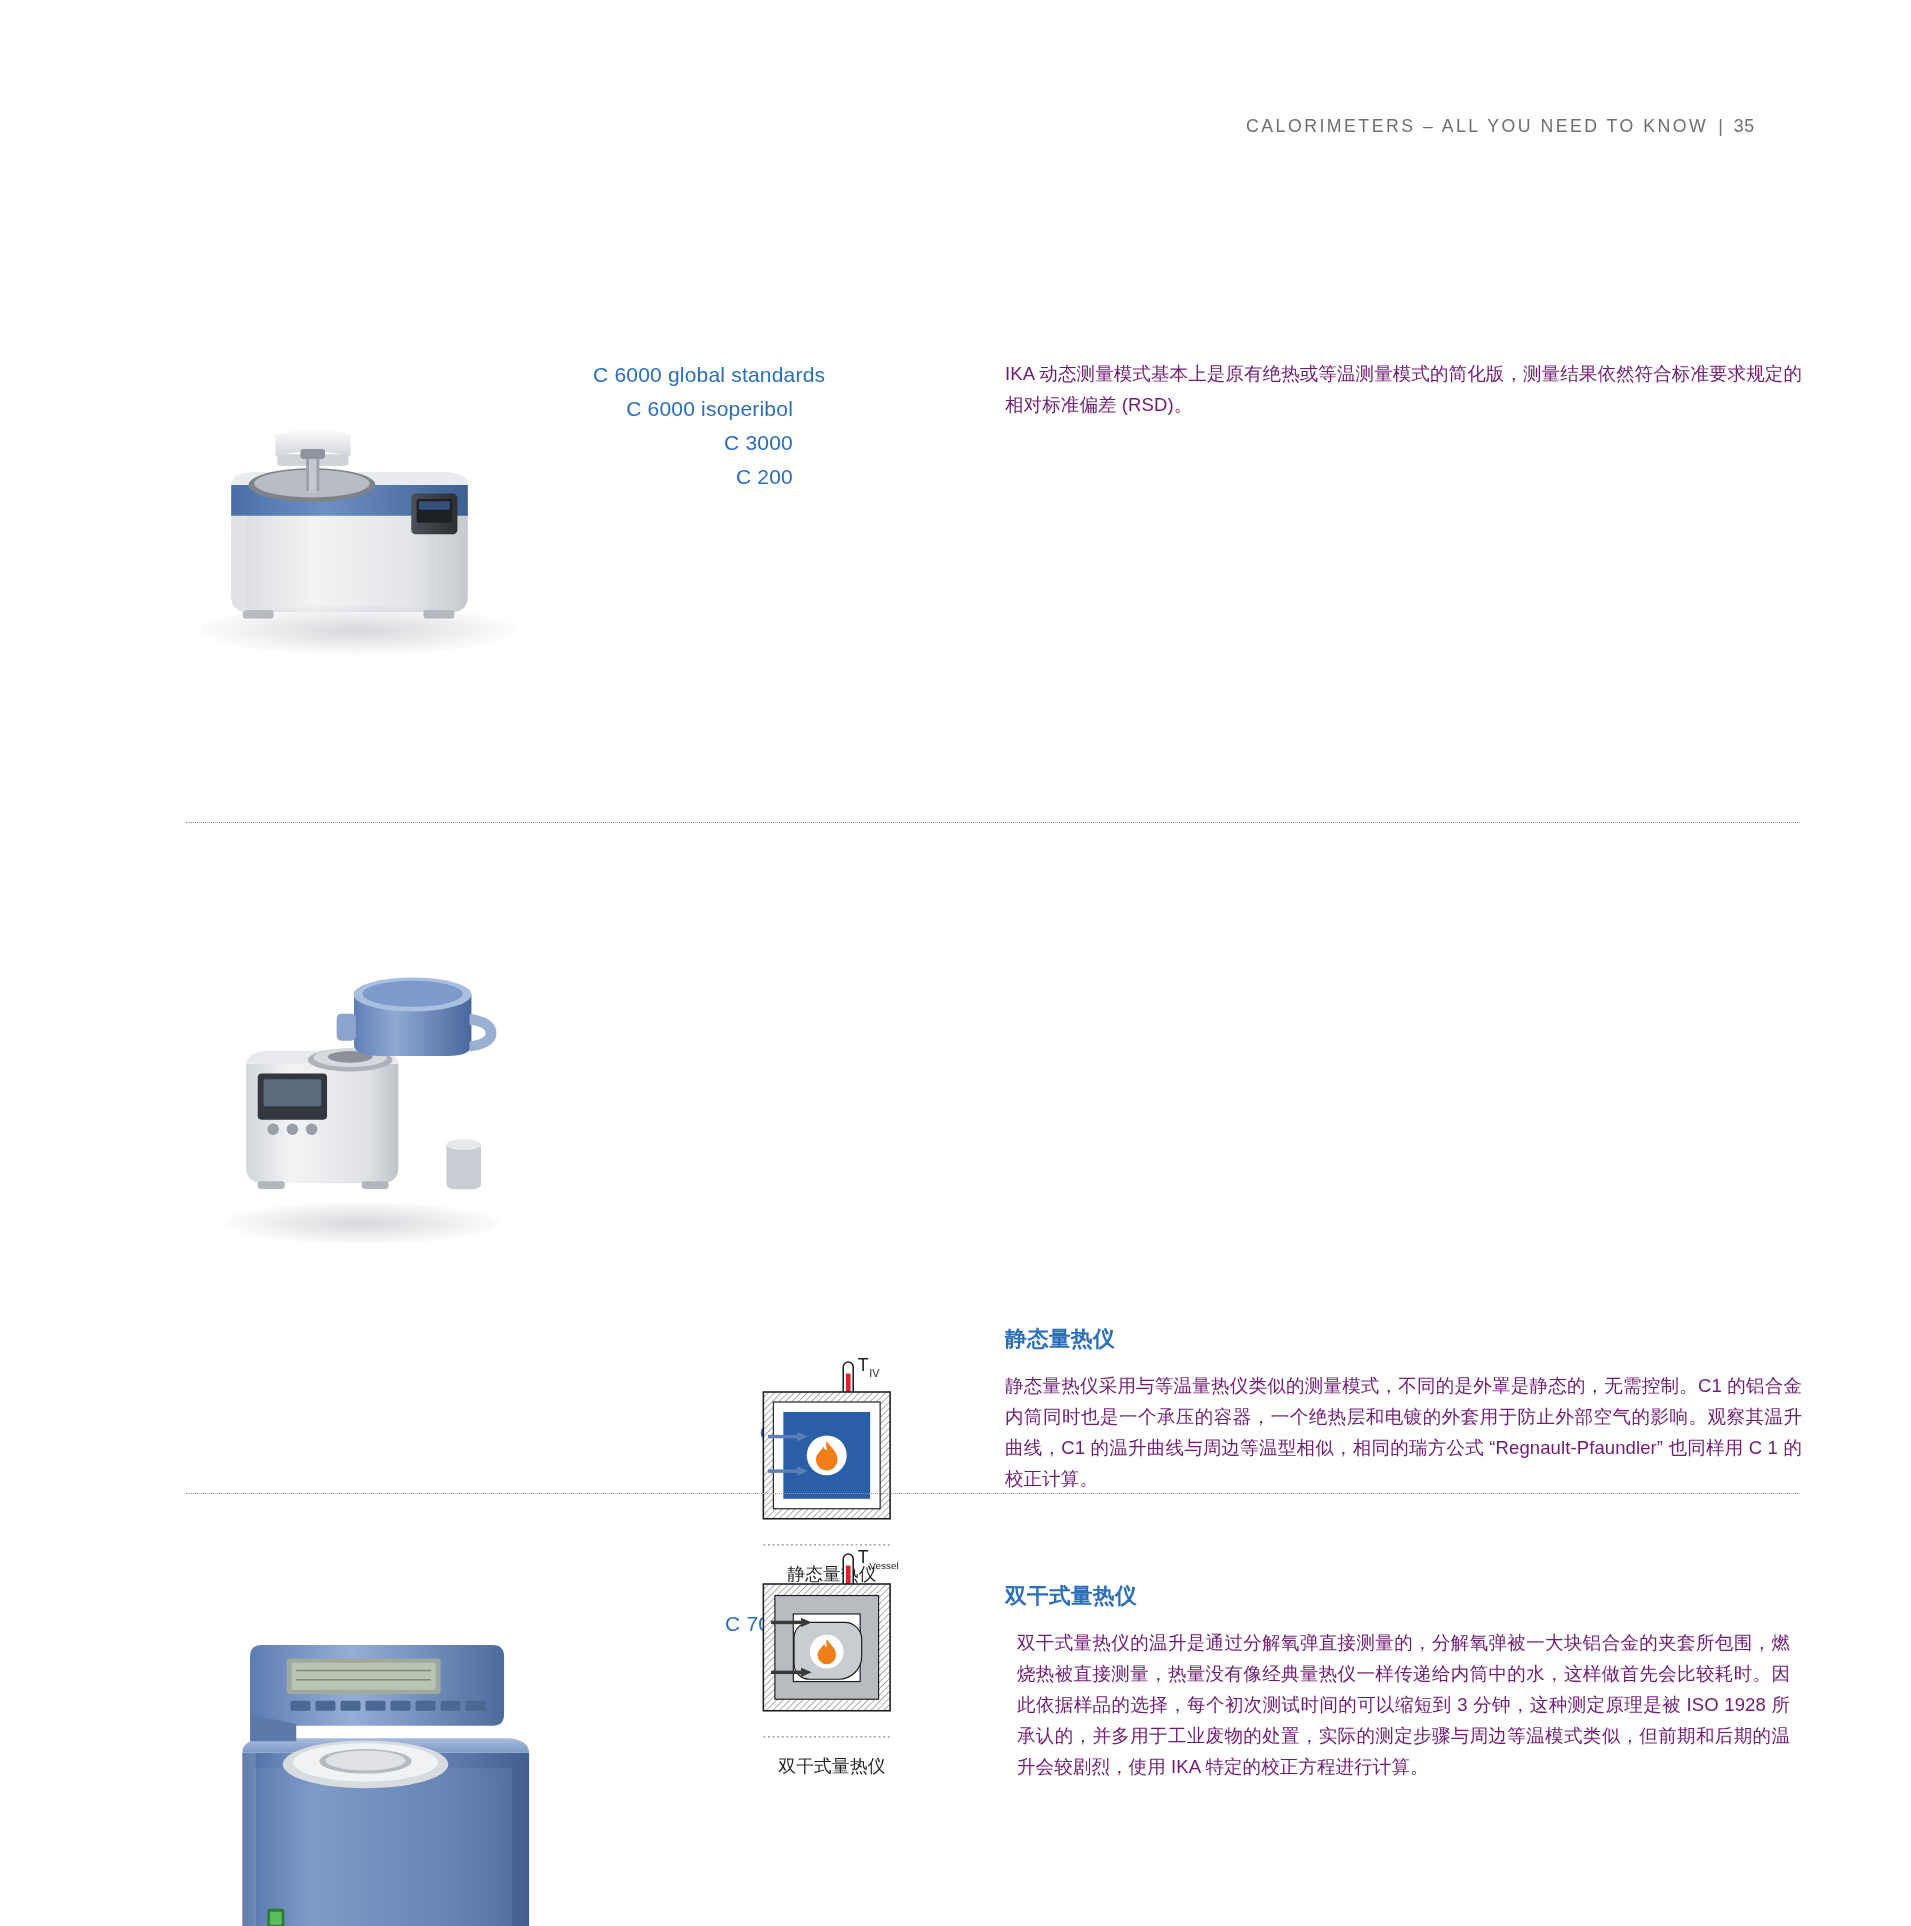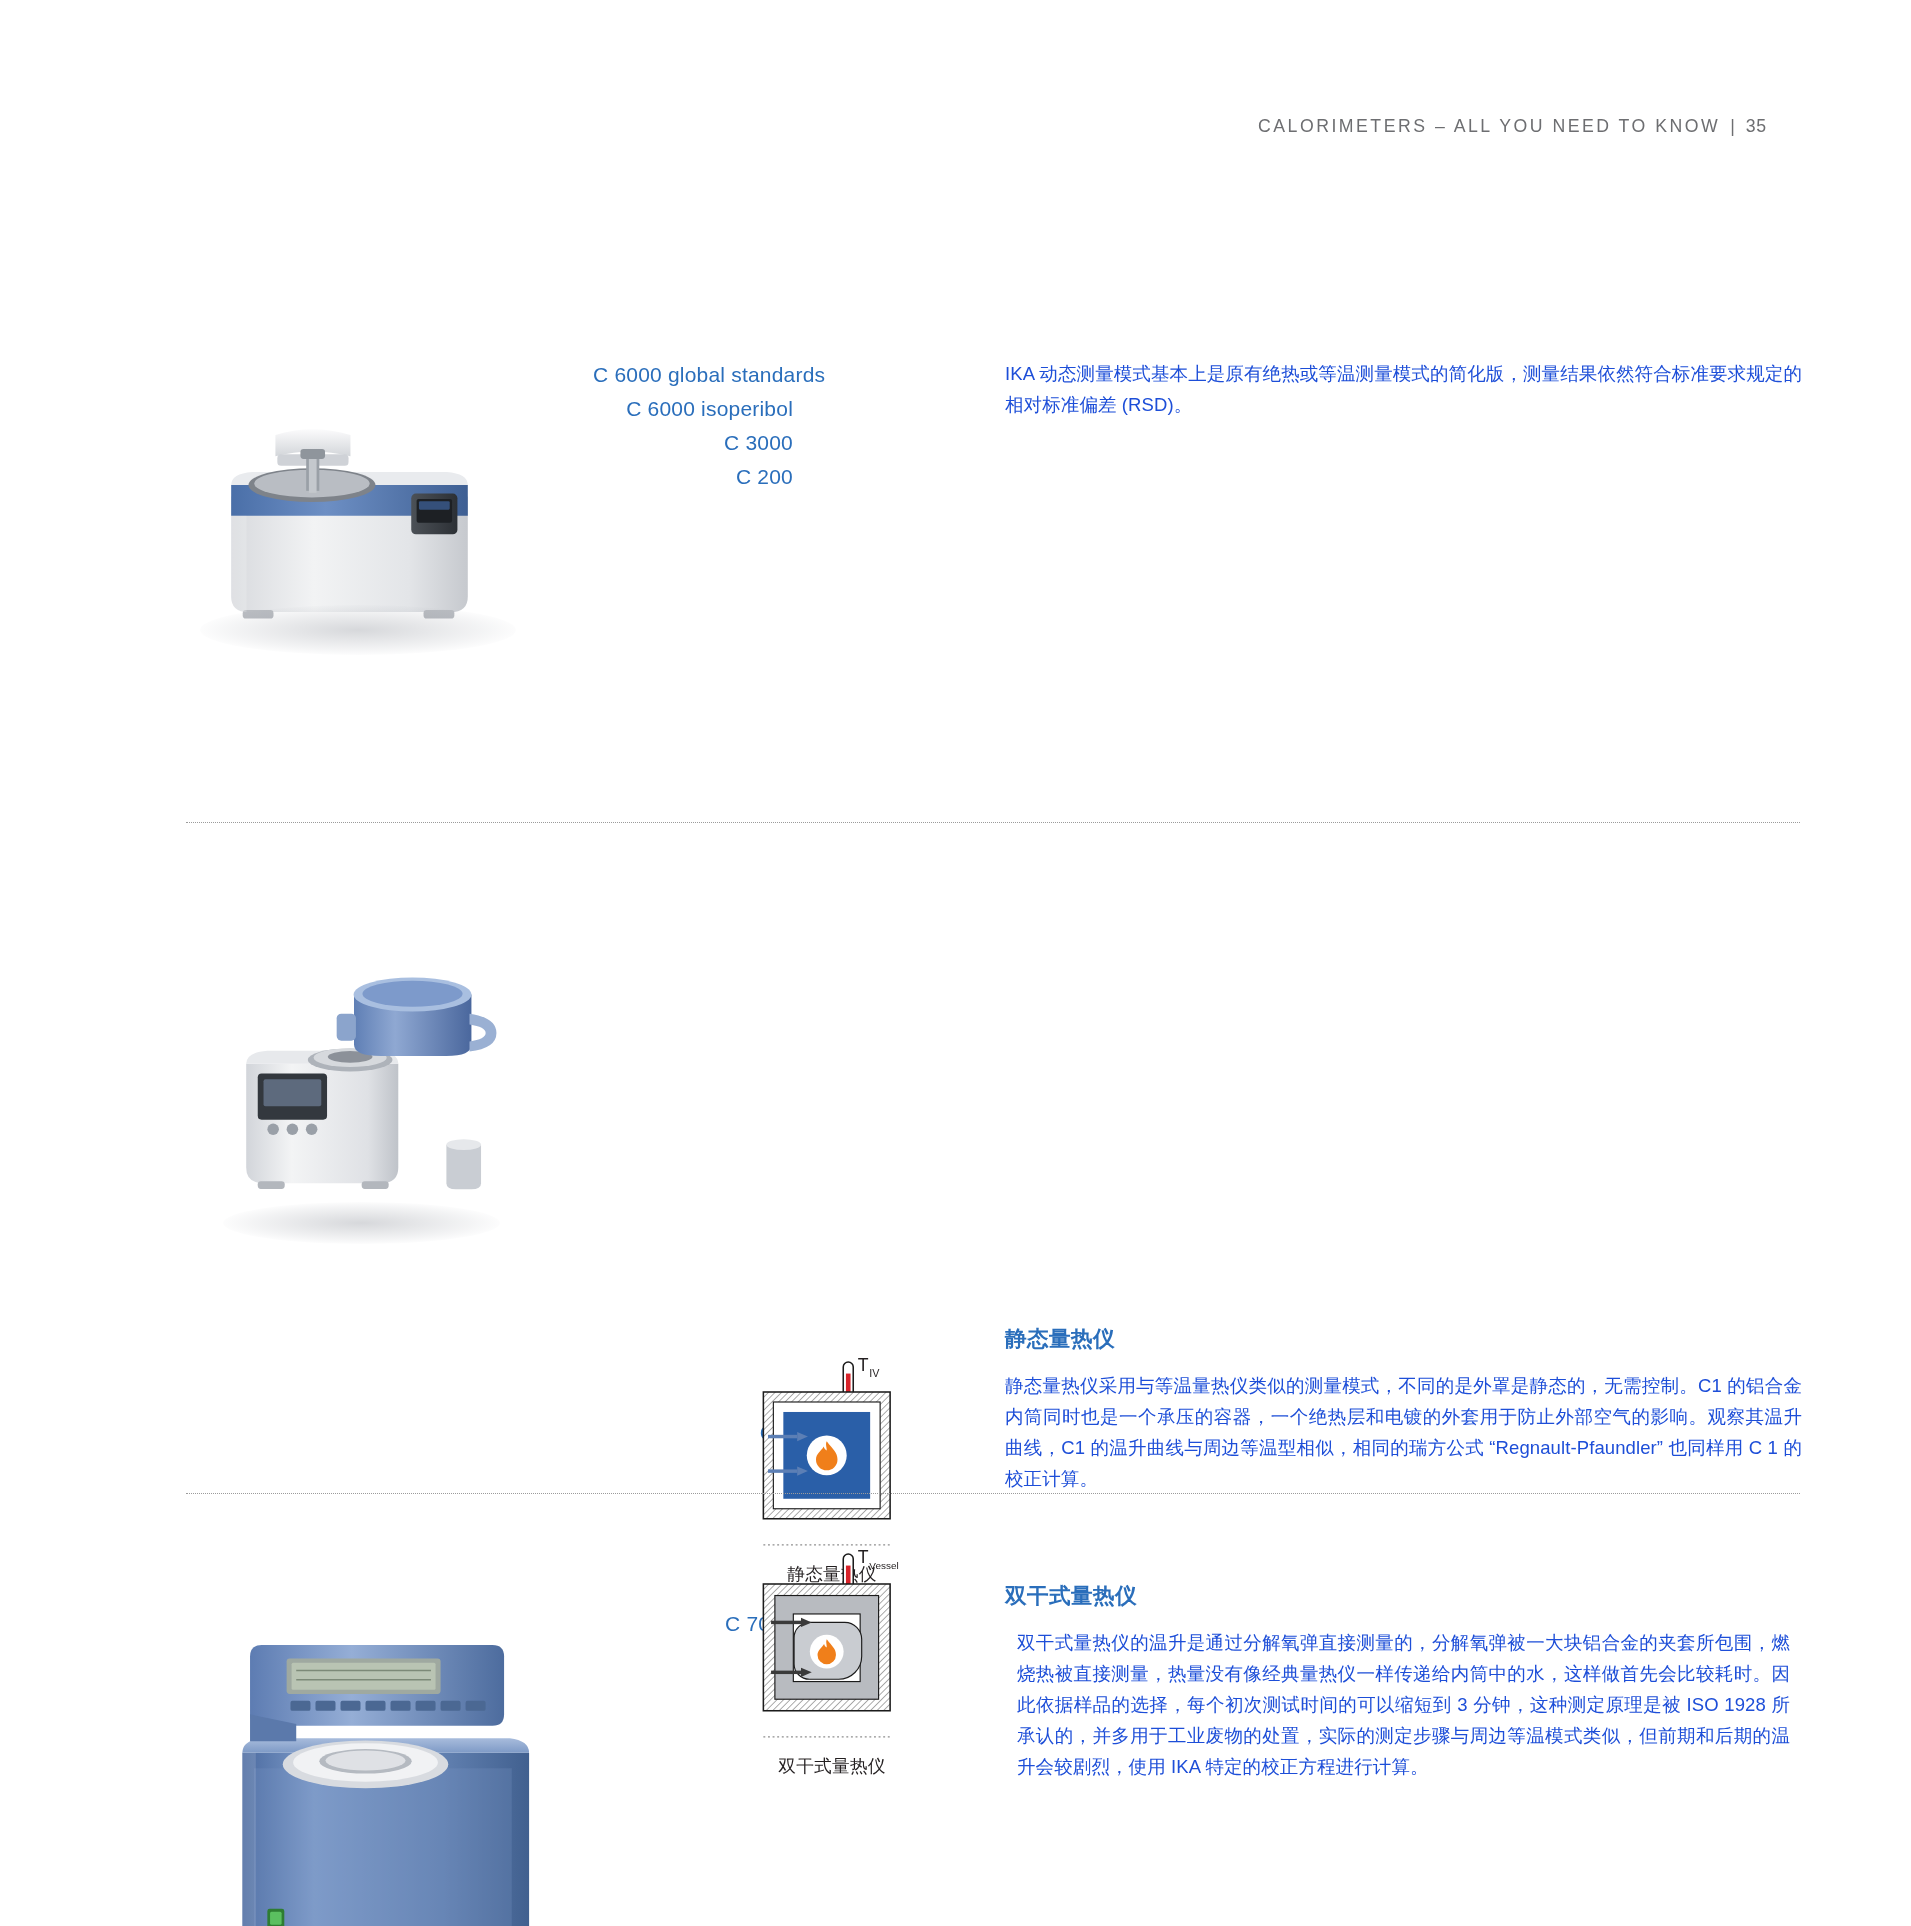--- a/index.html
+++ b/index.html
@@ -13,21 +13,21 @@
     font-family: "Liberation Sans", sans-serif;
     color: #231f20;
     position: relative;
     overflow: hidden;
   }
 
   
   .page-header {
     position: absolute;
     top: 116px;
-    right: 144px;
+    right: 156px;
     display: flex;
     align-items: baseline;
     justify-content: flex-end;
     gap: 10px;
   }
   .header-title {
     font-size: 17.7px;
     letter-spacing: 2.5px;
     color: #6d6e71;
     white-space: nowrap;
@@ -108,21 +108,21 @@
   .sec-title {
     font-size: 21.6px;
     font-weight: bold;
     color: #2a6ebb;
     margin: 0 0 17px 0;
     letter-spacing: 0.4px;
   }
   .sec-body {
     font-size: 18.5px;
     line-height: 1.68;
-    color: #1d4ed8;
+    color: #701a75;
     text-align: justify;
     letter-spacing: 0.1px;
   }
 
   .diagram-caption {
     font-size: 17.7px;
     color: #231f20;
     text-align: center;
     margin-top: 10px;
     letter-spacing: 0.2px;

